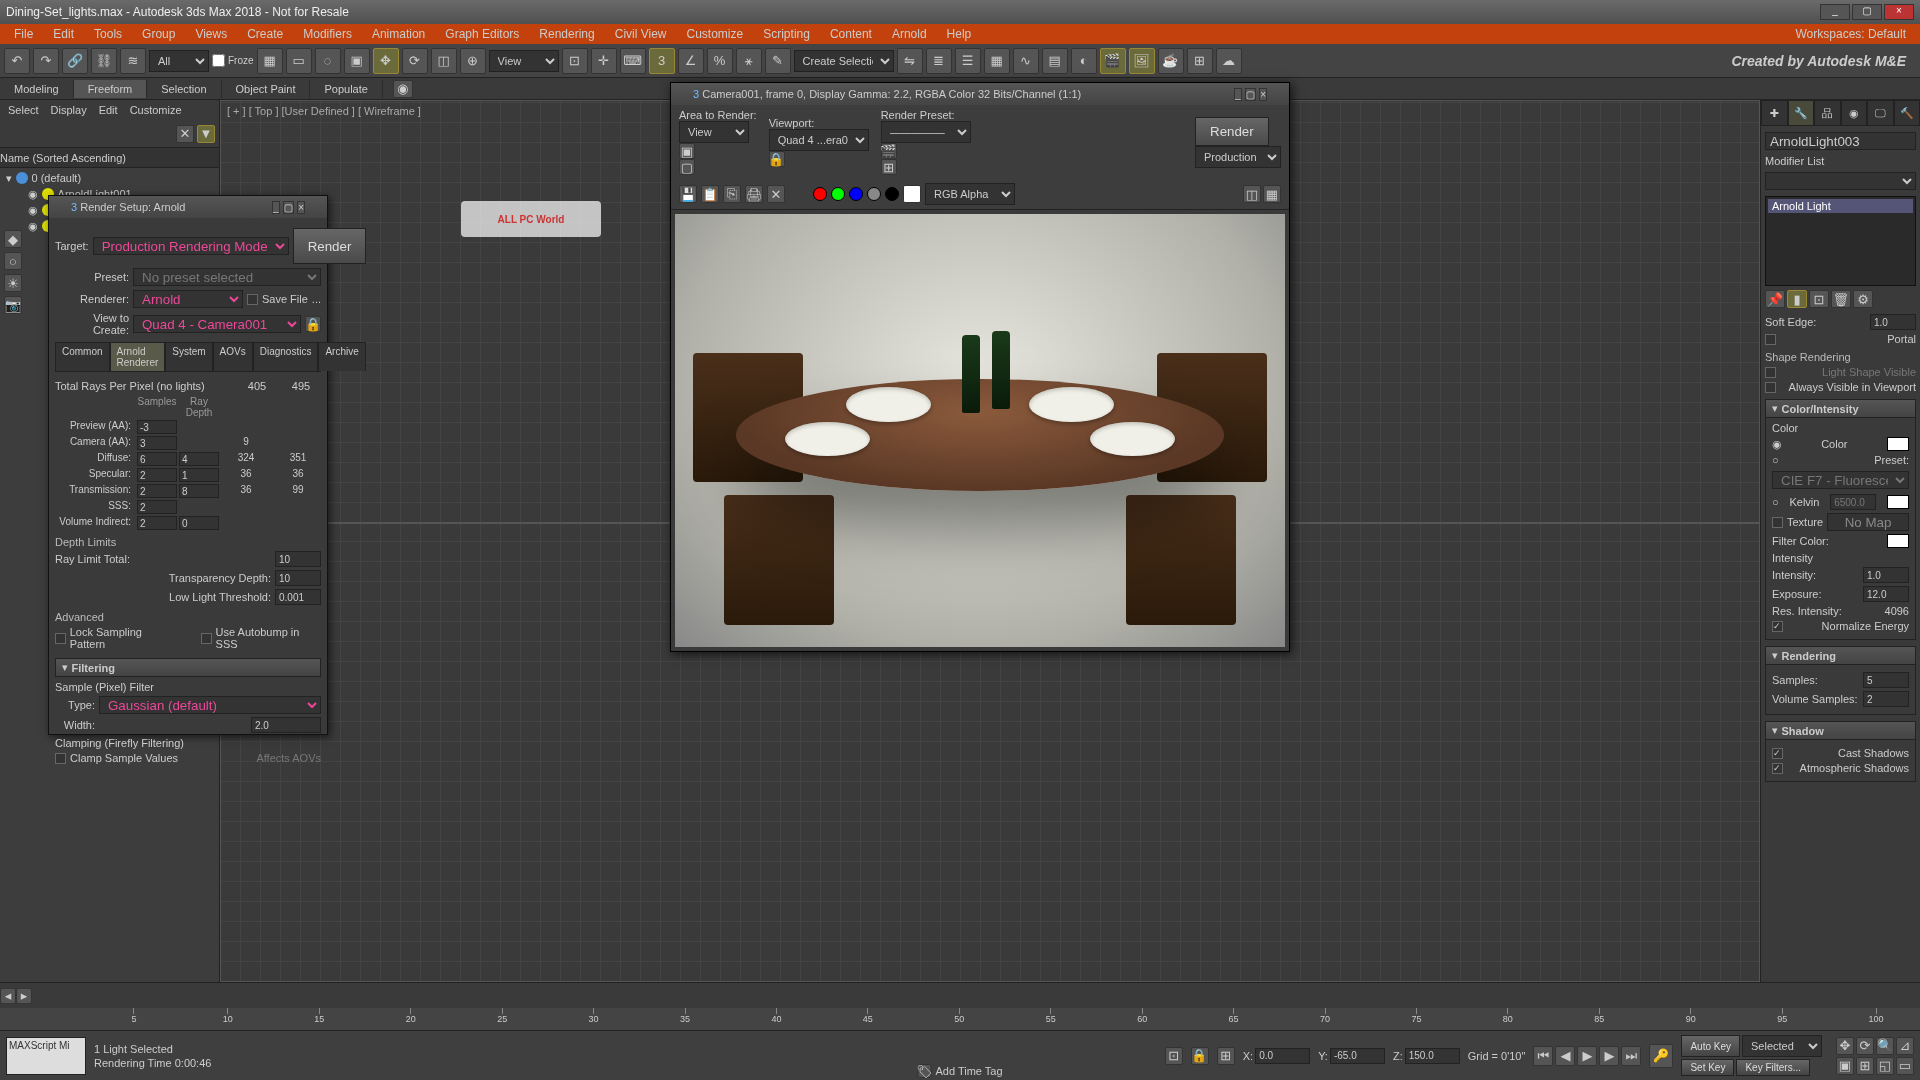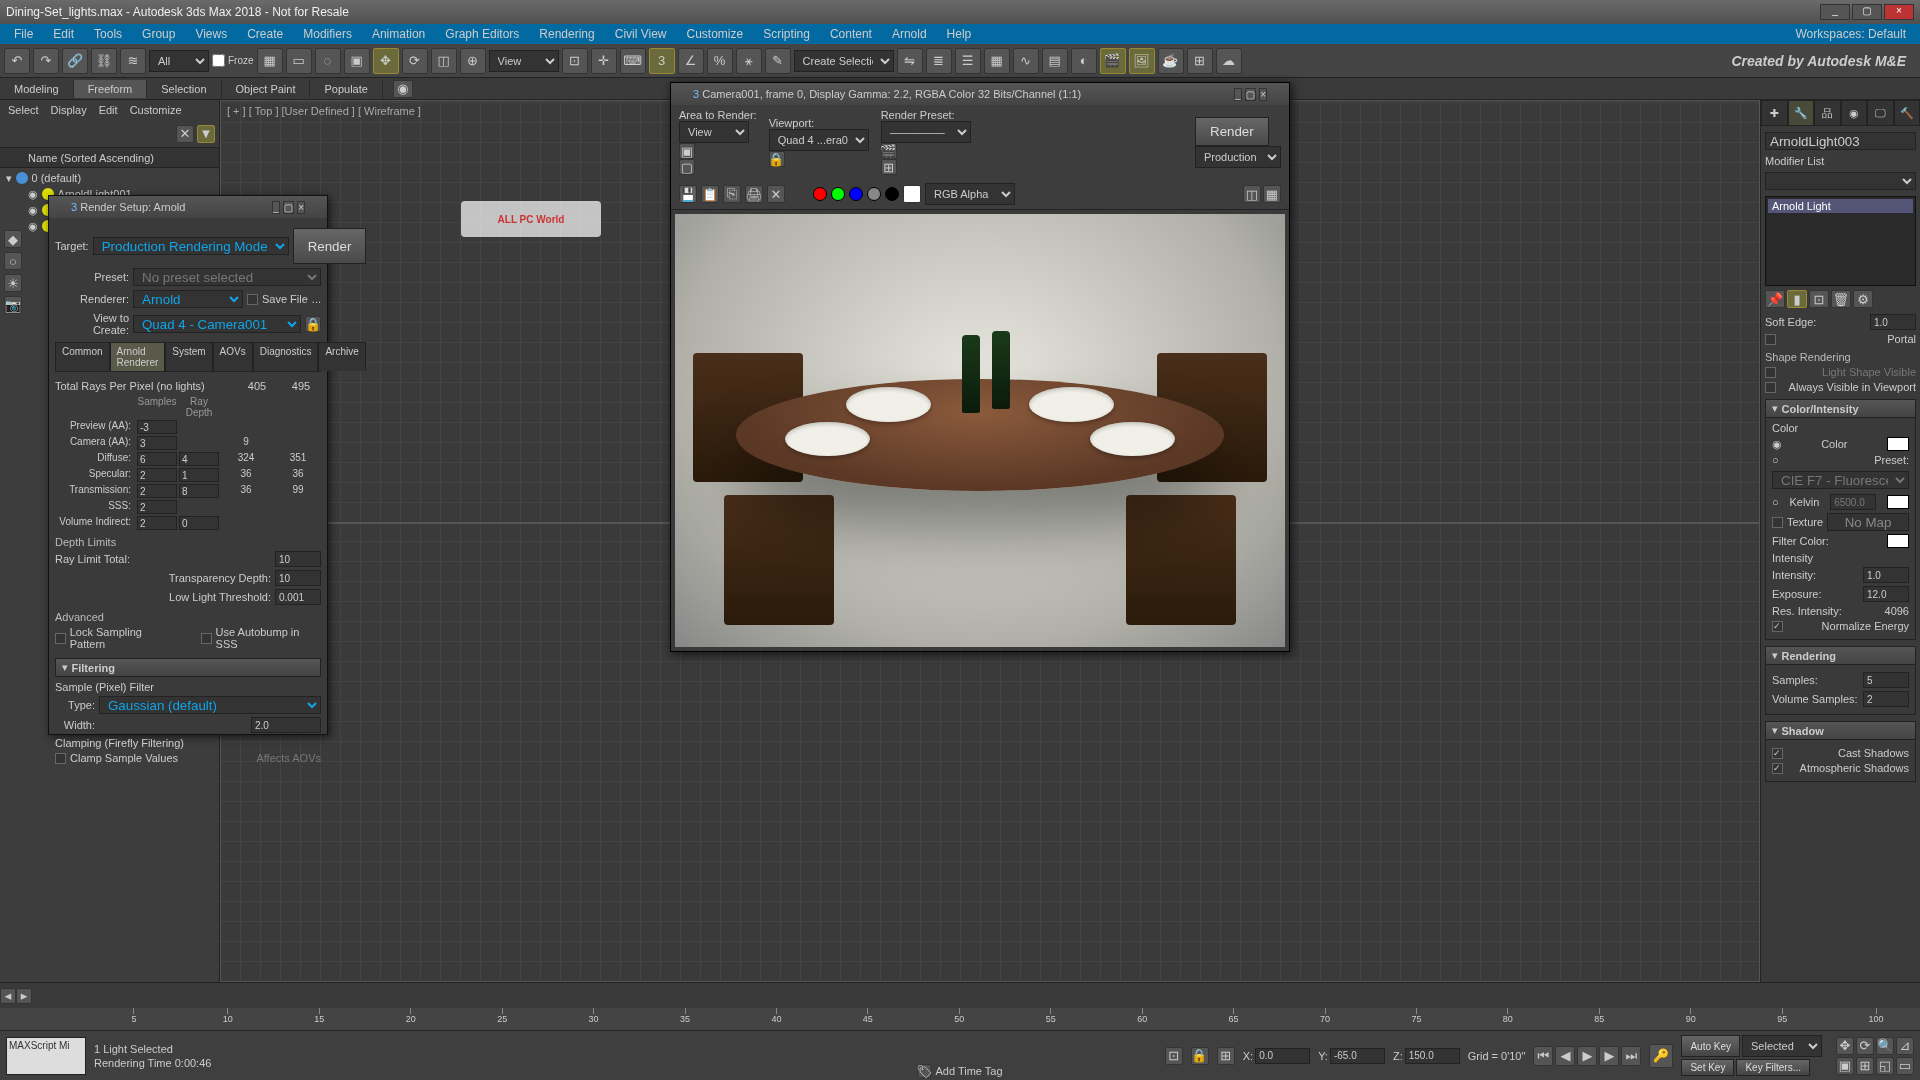--- a/index.html
+++ b/index.html
@@ -1,37 +1,37 @@
 <!DOCTYPE html>
 <html><head>
 <meta charset="utf-8">
 <style>
 * { margin: 0; padding: 0; box-sizing: border-box; font-family: "Segoe UI", Tahoma, sans-serif; }
 body { background: #4a4a4a; color: #ccc; font-size: 11px; overflow: hidden; width: 1920px; height: 1080px; position: relative; }
 .titlebar { background: linear-gradient(#6a6a6a,#505050); height: 24px; display: flex; align-items: center; padding: 0 6px; color: #eee; font-size: 12px; justify-content: space-between; }
 .win-controls { display: flex; gap: 2px; }
 .win-btn { width: 30px; height: 16px; background: #555; border: 1px solid #333; text-align: center; line-height: 12px; font-size: 10px; cursor: pointer; }
 .win-btn.red { background: #b33; color: #fff; }
-.menubar { background: #0369a1; height: 20px; display: flex; align-items: center; padding: 8px 4px; font-size: 12px; }
+.menubar { background: #c2410c; height: 20px; display: flex; align-items: center; padding: 8px 4px; font-size: 12px; }
 .menubar span { padding: 0 10px; cursor: pointer; }
 .workspace-label { margin-left: auto; padding-right: 10px; }
 .toolbar { background: #444; height: 34px; display: flex; align-items: center; padding: 0 4px; gap: 3px; border-bottom: 1px solid #222; }
 .tbtn { width: 26px; height: 26px; background: #555; border: 1px solid #333; border-radius: 2px; display: flex; align-items: center; justify-content: center; font-size: 13px; cursor: pointer; color: #ccc; }
 .tbtn.active { background: #6a6a3a; border-color: #998833; }
 .tsel { background: #333; border: 1px solid #222; color: #ccc; height: 22px; padding: 0 4px; font-size: 11px; }
 .created-by { margin-left: auto; font-style: italic; font-weight: bold; font-size: 14px; color: #ccc; padding-right: 10px; }
 .ribbon { background: #3a3a3a; height: 22px; display: flex; align-items: center; font-size: 11px; border-bottom: 1px solid #222; }
 .ribbon-tab { padding: 3px 14px; cursor: pointer; border-right: 1px solid #2a2a2a; }
 .ribbon-tab.active { background: #555; }
 .main { display: flex; height: calc(1080px - 24px - 20px - 34px - 22px - 50px - 26px - 22px); position: relative; }
 .left-pane { width: 220px; background: #383838; border-right: 1px solid #222; display: flex; flex-direction: column; }
 .scene-explorer-tools { height: 28px; background: #3a3a3a; display: flex; align-items: center; justify-content: flex-end; gap: 3px; padding: 0 4px; border-bottom: 1px solid #222; }
 .se-menu { height: 20px; background: #3a3a3a; display: flex; align-items: center; padding: 0 2px; font-size: 11px; }
 .se-menu span { padding: 0 6px; cursor: pointer; }
-.se-header { height: 20px; background: #333; display: flex; align-items: center; padding-left: 28px; border-bottom: 1px solid #222; }
+.se-header { height: 20px; background: #333; display: flex; align-items: center; border-bottom: 1px solid #222; }
 .se-tree { flex: 1; background: #3d3d3d; padding: 2px 0; overflow: hidden; }
 .se-row { display: flex; align-items: center; height: 16px; font-size: 11px; padding-left: 6px; gap: 4px; }
 .se-icon { width: 12px; height: 12px; display: inline-block; }
 .bulb { background: #dd0; border-radius: 50%; }
 .globe { background: #4a90d9; border-radius: 50%; }
 .viewports { flex: 1; background: #2a2a2a; position: relative; }
 .vp { position: absolute; background: #3a3a3a; border: 1px solid #555; background-image: repeating-linear-gradient(0deg,transparent,transparent 19px,#444 19px,#444 20px),repeating-linear-gradient(90deg,transparent,transparent 19px,#444 19px,#444 20px); }
 .vp-label { position: absolute; top: 4px; left: 6px; color: #aaa; font-size: 11px; }
 .vp-top { left: 0; top: 0; right: 0; height: 48%; }
 .vp-front { left: 0; bottom: 0; right: 0; height: 52%; }
@@ -52,21 +52,21 @@
 .color-swatch { width: 22px; height: 14px; background: #fff; border: 1px solid #000; }
 .cb { width: 11px; height: 11px; border: 1px solid #666; background: #333; display: inline-block; }
 .cb.checked::after { content: "✓"; font-size: 9px; color: #ccc; position: relative; top: -3px; left: 0; }
 
 
 .render-setup { position: absolute; left: 48px; top: 195px; width: 280px; height: 540px; background: #3a3a3a; border: 1px solid #111; box-shadow: 2px 2px 8px rgba(0,0,0,.6); z-index: 50; }
 .dlg-title { background: linear-gradient(#555,#444); height: 22px; display: flex; align-items: center; padding: 0 22px; font-size: 11px; justify-content: space-between; }
 .dlg-body { padding: 6px; font-size: 11px; }
 .dlg-row { display: flex; align-items: center; margin: 4px 0; gap: 4px; }
 .dlg-label { width: 74px; text-align: right; }
-.dlg-sel { flex: 1; background: #333; border: 1px solid #222; color: #0ea5e9; height: 18px; padding: 0 4px; }
+.dlg-sel { flex: 1; background: #333; border: 1px solid #222; color: #ec4899; height: 18px; padding: 0 4px; }
 .dlg-btn { background: linear-gradient(#666,#4a4a4a); border: 1px solid #222; color: #ddd; padding: 6px 14px; cursor: pointer; }
 .tabs-row { display: flex; border-bottom: 1px solid #222; margin-top: 6px; }
 .dlg-tab { padding: 3px 6px; font-size: 10px; background: #333; border: 1px solid #222; border-bottom: none; cursor: pointer; }
 .dlg-tab.active { background: #5a5a4a; }
 .grid-table { display: grid; grid-template-columns: 80px 40px 40px 50px 50px; gap: 2px; font-size: 10px; }
 .grid-table .h { text-align: center; color: #999; }
 .grid-table .lbl { text-align: right; padding-right: 4px; }
 .grid-table .val { text-align: center; }
 .grid-table input { width: 100%; height: 14px; background: #333; border: 1px solid #222; color: #ccc; font-size: 10px; padding: 0 2px; }
 .section-title { margin: 6px 0 2px; color: #bbb; }

